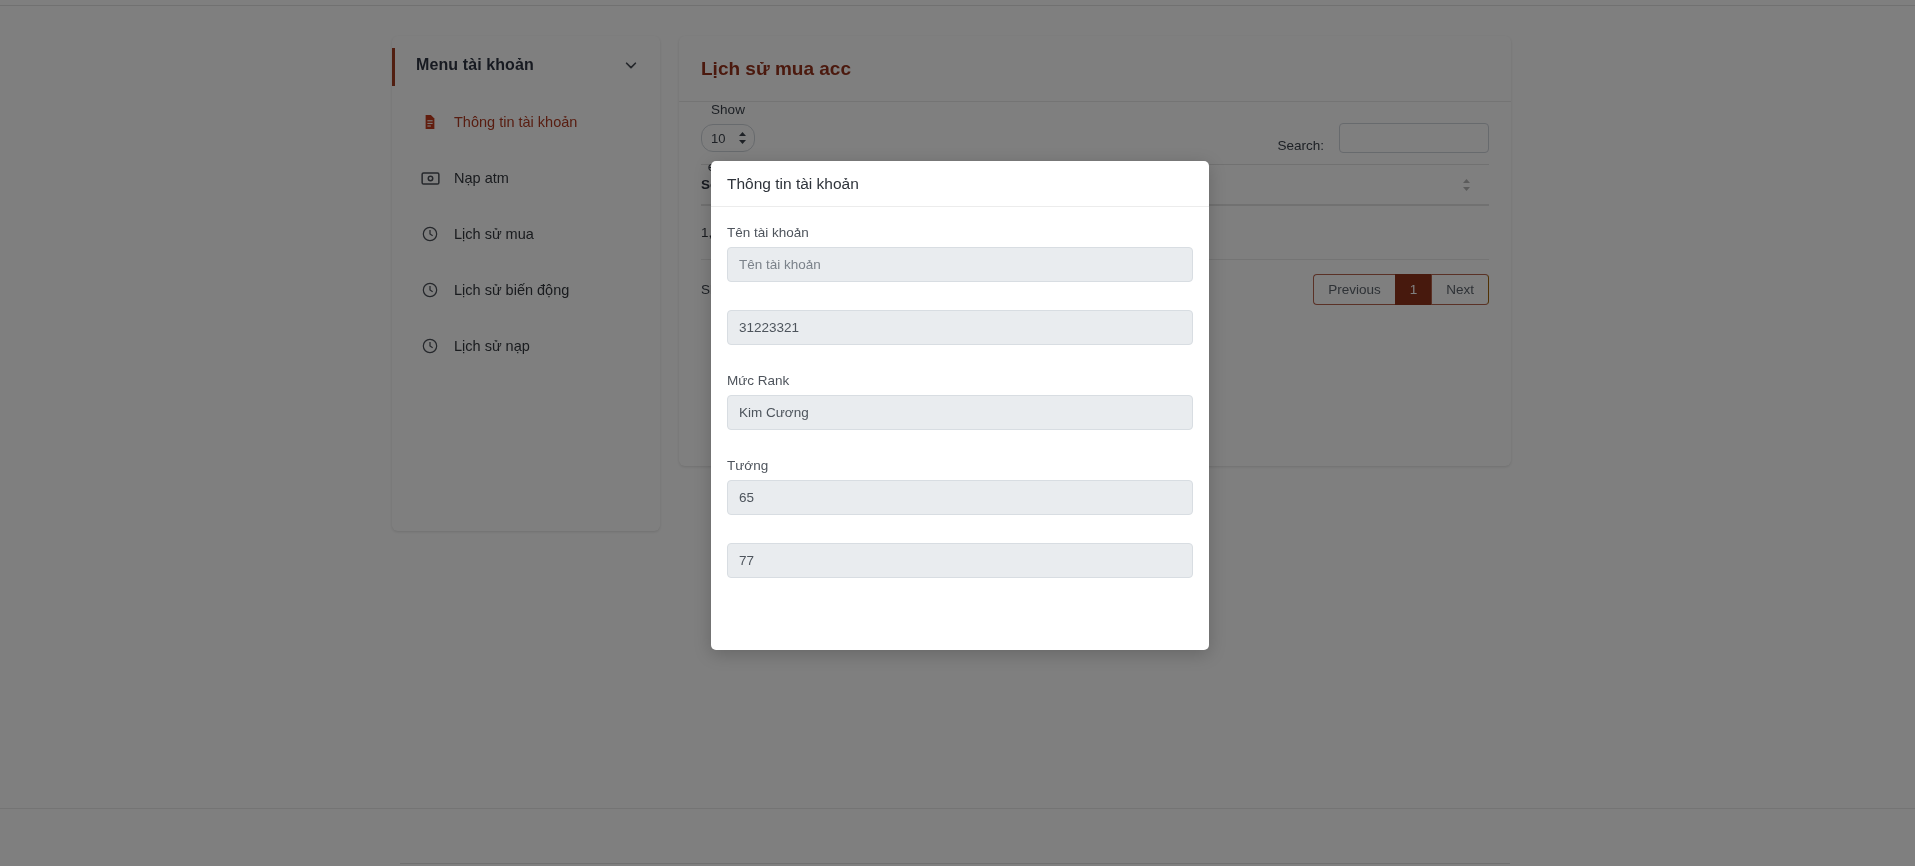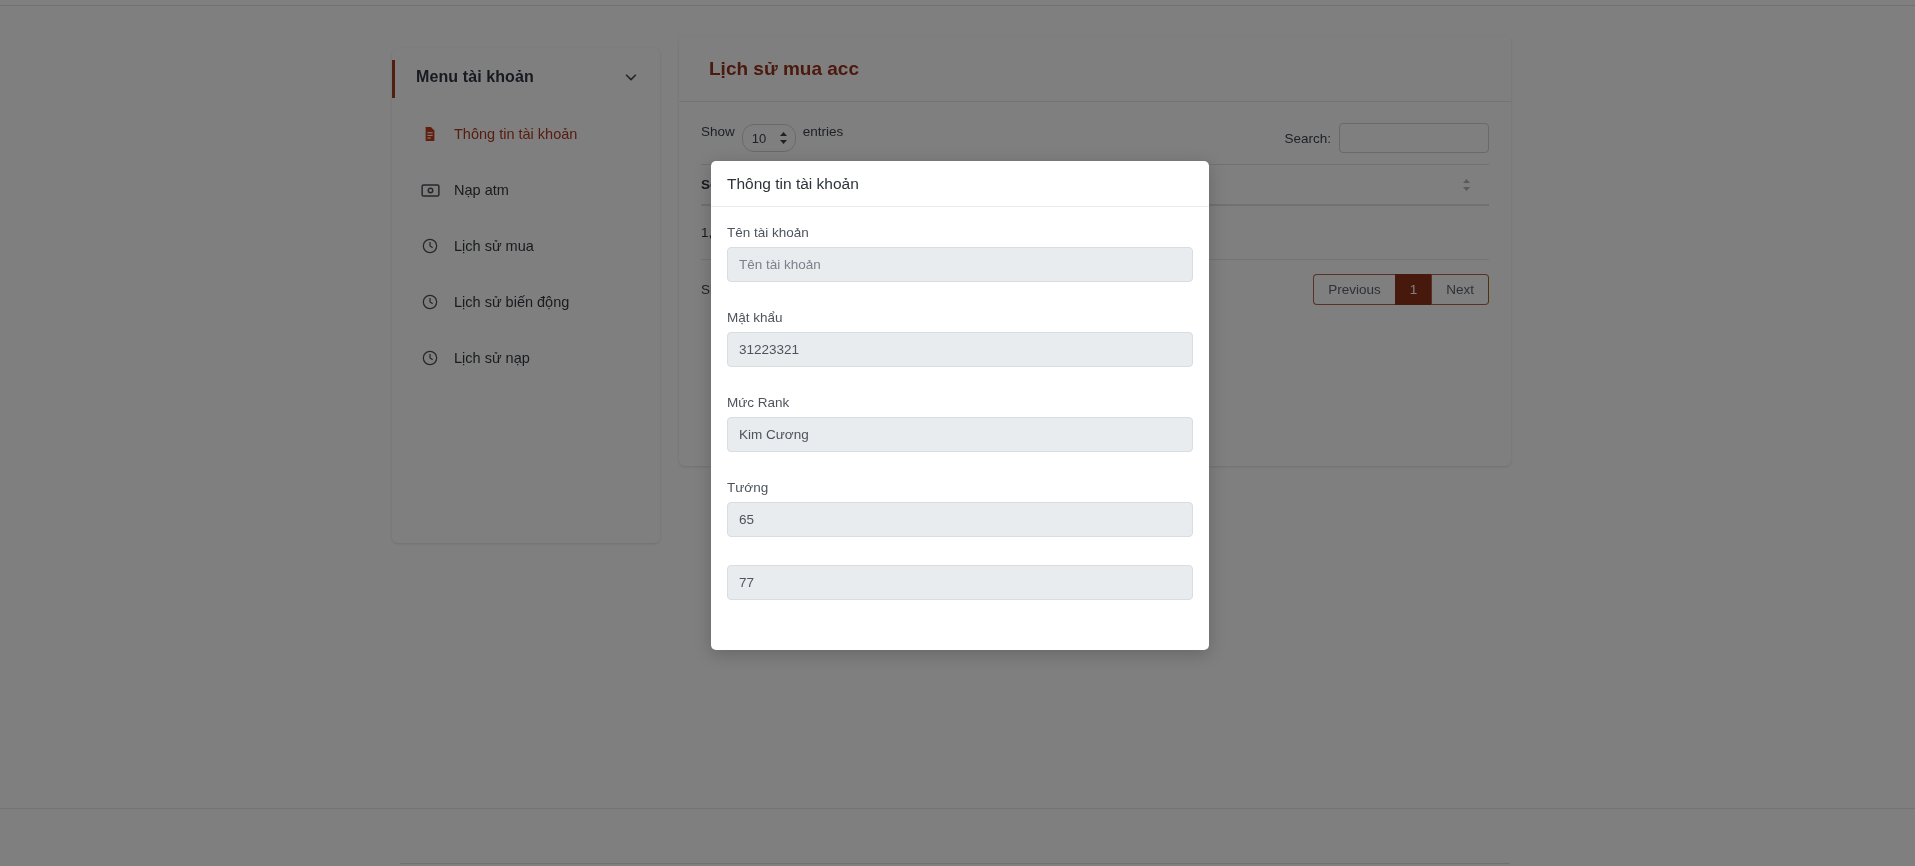--- a/index.html
+++ b/index.html
@@ -22,21 +22,21 @@
     background: #fff;
   }
   .content {
     position: absolute; top: 6px; left: 0; right: 0; bottom: 0;
     background: #fff;
   }
 
   
   .sidebar-card {
     position: absolute;
-    left: 392px; top: 42px;
+    left: 392px; top: 30px;
     width: 268px; height: 495px;
     background: #fff;
     border-radius: 6px;
     box-shadow: 0 1px 3px rgba(0,0,0,.13);
   }
   .menu-head {
     position: relative;
     height: 58px;
     display: flex; align-items: center;
     padding: 0 22px 0 24px;
@@ -83,45 +83,45 @@
     border-radius: 6px;
     box-shadow: 0 1px 3px rgba(0,0,0,.13);
   }
   .main-head {
     height: 66px;
     display: flex; align-items: center;
     padding: 0 22px;
     border-bottom: 1px solid #e9e9e9;
   }
   .main-title {
-    font-size: 19px; font-weight: bold; color: #97331c; margin-left: 8px;
+    font-size: 19px; font-weight: bold; color: #97331c;
   }
   .table-wrap { padding: 14px 22px 0 22px; }
 
   .dt-top {
     display: flex; align-items: center; justify-content: space-between;
     height: 44px;
   }
-  .dt-length { font-size: 13.5px; color: #3c434c; display: flex; align-items: flex-start; gap: 7px; }
+  .dt-length { font-size: 13.5px; color: #3c434c; display: flex; align-items: center; gap: 7px; flex-direction: column; }
   .dt-select {
     position: relative;
     border: 1px solid #cfd4da;
     background: #fff;
     border-radius: 12px;
     height: 28px; width: 54px;
     display: flex; align-items: center;
     padding-left: 9px;
     font-size: 13px; color: #3c434c;
   }
   .dt-select .spin {
     position: absolute; right: 7px; top: 50%;
     transform: translateY(-50%);
     width: 9px; height: 14px;
   }
-  .dt-filter { font-size: 13.5px; color: #3c434c; display: flex; align-items: center; gap: 8px; }
+  .dt-filter { font-size: 13.5px; color: #3c434c; display: flex; align-items: flex-end; gap: 15px; }
   .dt-filter input {
     width: 150px; height: 30px;
     border: 1px solid #cfd4da; border-radius: 4px;
     background: #fff;
     padding: 0 8px;
     font-family: inherit; font-size: 13px;
   }
 
   table.dt { width: 100%; border-collapse: collapse; margin-top: 4px; }
   table.dt thead th {
@@ -378,21 +378,20 @@
     <span class="modal-title">Thông tin tài khoản</span>
   </div>
   <div class="modal-body">
 
     <div class="form-group">
       <label class="form-label">Tên tài khoản</label>
       <input class="form-control" type="text" placeholder="Tên tài khoản" style="">
     </div>
 
     <div class="form-group">
-      <label class="form-label">Mật khẩu</label>
       <input class="form-control" type="text" value="31223321" style="">
     </div>
 
     <div class="form-group">
       <label class="form-label">Mức Rank</label>
       <input class="form-control" type="text" value="Kim Cương" style="">
     </div>
 
     <div class="form-group">
       <label class="form-label">Tướng</label>

